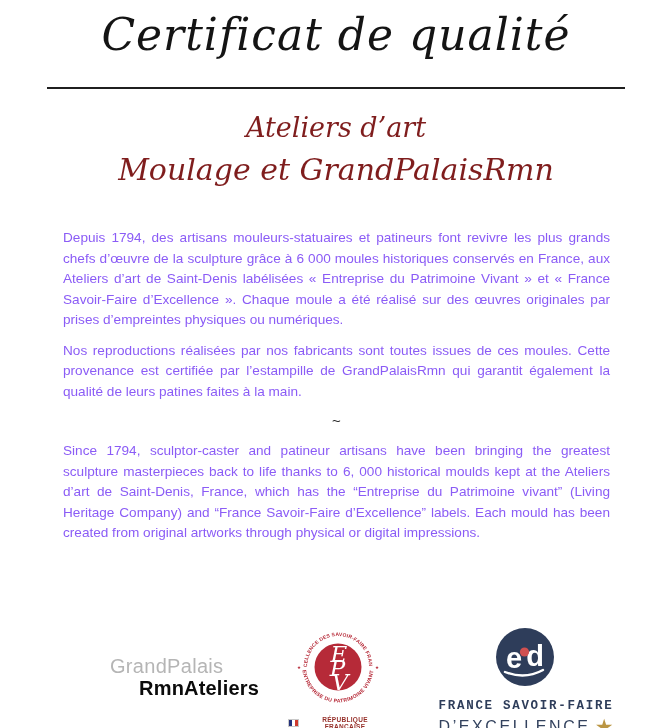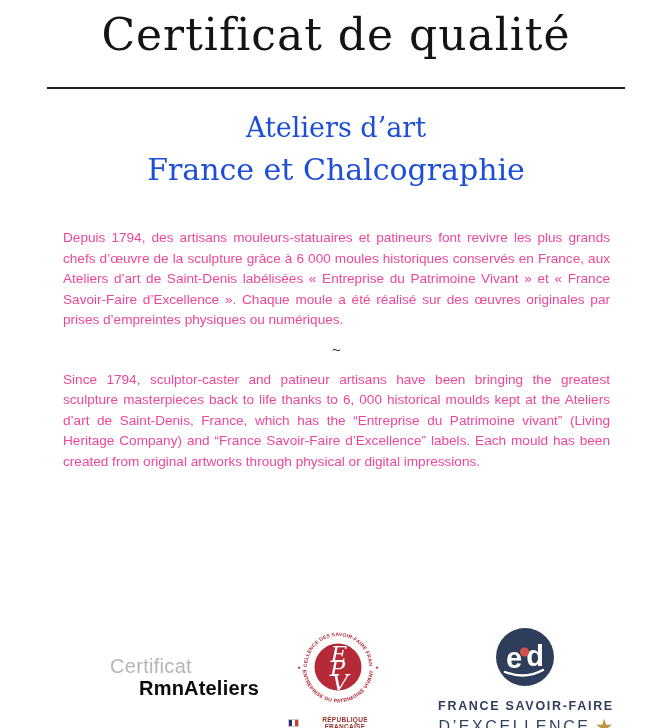--- a/index.html
+++ b/index.html
@@ -4,37 +4,37 @@
 <style>
   html,body{margin:0;padding:0;}
   body{
     width:672px;height:728px;position:relative;overflow:hidden;
     background:#ffffff;color:#1a1a1a;
     font-family:"Liberation Sans",sans-serif;
   }
   
   .title{
     margin:6px 0 0;text-align:center;
-    font-family:"DejaVu Serif",serif;font-weight:normal;
+    font-family:"DejaVu Serif",serif;font-style:italic;font-weight:normal;
     font-size:44px;line-height:1.3;color:#141414;letter-spacing:1px;
   }
   .rule{
     width:578px;margin:24px auto 0;border:0;border-top:2px solid #1f1f1f;height:0;
   }
   .subtitle{
-    text-align:center;font-family:"DejaVu Serif",serif;
-    color:#1d4ed8;margin:0;font-weight:normal;
+    text-align:center;font-family:"DejaVu Serif",serif;font-style:italic;
+    color:#7f1d1d;margin:0;font-weight:normal;
   }
   .subtitle.s1{margin-top:22px;font-size:27px;line-height:1.25;}
   .subtitle.s2{margin-top:6px;font-size:30px;line-height:1.25;}
   
   .textcol{margin:40px 62px 0 63px;}
   .textcol p{
     margin:0 0 10px;font-size:13.6px;line-height:20.5px;
-    text-align:justify;color:#ec4899;
+    text-align:justify;color:#8b5cf6;
   }
   .textcol p.en{}
   .tilde{
     text-align:center;font-size:15px;margin:8px 0 12px;color:#1c1c1c;
   }
   
   .logo-gp{position:absolute;left:110px;top:656px;line-height:1;}
   .gp1{color:#b5b5b5;font-size:20px;letter-spacing:.3px;}
   .gp2{color:#0b0b0b;font-size:20px;font-weight:bold;margin-left:29px;margin-top:2px;letter-spacing:.2px;}
 
@@ -43,44 +43,45 @@
     margin-top:2px;display:flex;align-items:center;justify-content:center;gap:3px;
     font-size:6.5px;font-weight:bold;letter-spacing:.3px;color:#97312b;
   }
   .flag{display:inline-flex;height:6px;border:.5px solid #c9c9c9;}
   .flag i{display:block;width:3px;height:6px;}
   .flag .b{background:#24327c;}
   .flag .w{background:#ffffff;}
   .flag .r{background:#cf3a2f;}
 
   .logo-ed{position:absolute;left:437px;top:624px;width:178px;text-align:center;}
-  .ed-line1{margin-top:5px;font-size:12.5px;font-weight:bold;letter-spacing:1.7px;color:#2e3d5a;}
+  .ed-line1{margin-top:5px;font-size:12.5px;font-weight:bold;letter-spacing:1.7px;color:#2e3d5a;font-family:Liberation Mono, monospace;}
   .ed-line2{
     margin-top:3px;display:flex;align-items:center;justify-content:center;gap:4px;
     font-size:16px;font-weight:normal;letter-spacing:2.6px;color:#33425e;
   }
   .ed-star{color:#bb9643;font-size:21px;letter-spacing:0;line-height:1;}
 </style>
 </head>
 <body>
 
 <h1 class="title">Certificat de qualité</h1>
 <hr class="rule">
 
 <h2 class="subtitle s1">Ateliers d’art</h2>
-<h2 class="subtitle s2">France et Chalcographie</h2>
+<h2 class="subtitle s2">Moulage et GrandPalaisRmn</h2>
 
 <div class="textcol">
   <p class="fr">Depuis 1794, des artisans mouleurs-statuaires et patineurs font revivre les plus grands chefs d’œuvre de la sculpture grâce à 6 000 moules historiques conservés en France, aux Ateliers d’art de Saint-Denis labélisées « Entreprise du Patrimoine Vivant » et « France Savoir-Faire d’Excellence ». Chaque moule a été réalisé sur des œuvres originales par prises d’empreintes physiques ou numériques.</p>
+  <p class="fr">Nos reproductions réalisées par nos fabricants sont toutes issues de ces moules. Cette provenance est certifiée par l’estampille de GrandPalaisRmn qui garantit également la qualité de leurs patines faites à la main.</p>
   <div class="tilde">~</div>
   <p class="en">Since 1794, sculptor-caster and patineur artisans have been bringing the greatest sculpture masterpieces back to life thanks to 6, 000 historical moulds kept at the Ateliers d’art de Saint-Denis, France, which has the “Entreprise du Patrimoine vivant” (Living Heritage Company) and “France Savoir-Faire d’Excellence” labels. Each mould has been created from original artworks through physical or digital impressions.</p>
 </div>
 
 <div class="logo-gp">
-  <div class="gp1">Certificat</div>
+  <div class="gp1">GrandPalais</div>
   <div class="gp2">RmnAteliers</div>
 </div>
 
 <div class="logo-epv">
   <svg width="100" height="90" viewBox="0 0 100 90" aria-hidden="true">
     <defs>
       <path id="arcTop" d="M 19 47 A 31 31 0 0 1 81 47" fill="none"></path>
       <path id="arcBottom" d="M 14.5 47 A 35.5 35.5 0 0 0 85.5 47" fill="none"></path>
     </defs>
     <circle cx="50" cy="47" r="23.5" fill="#b62a38"></circle>

